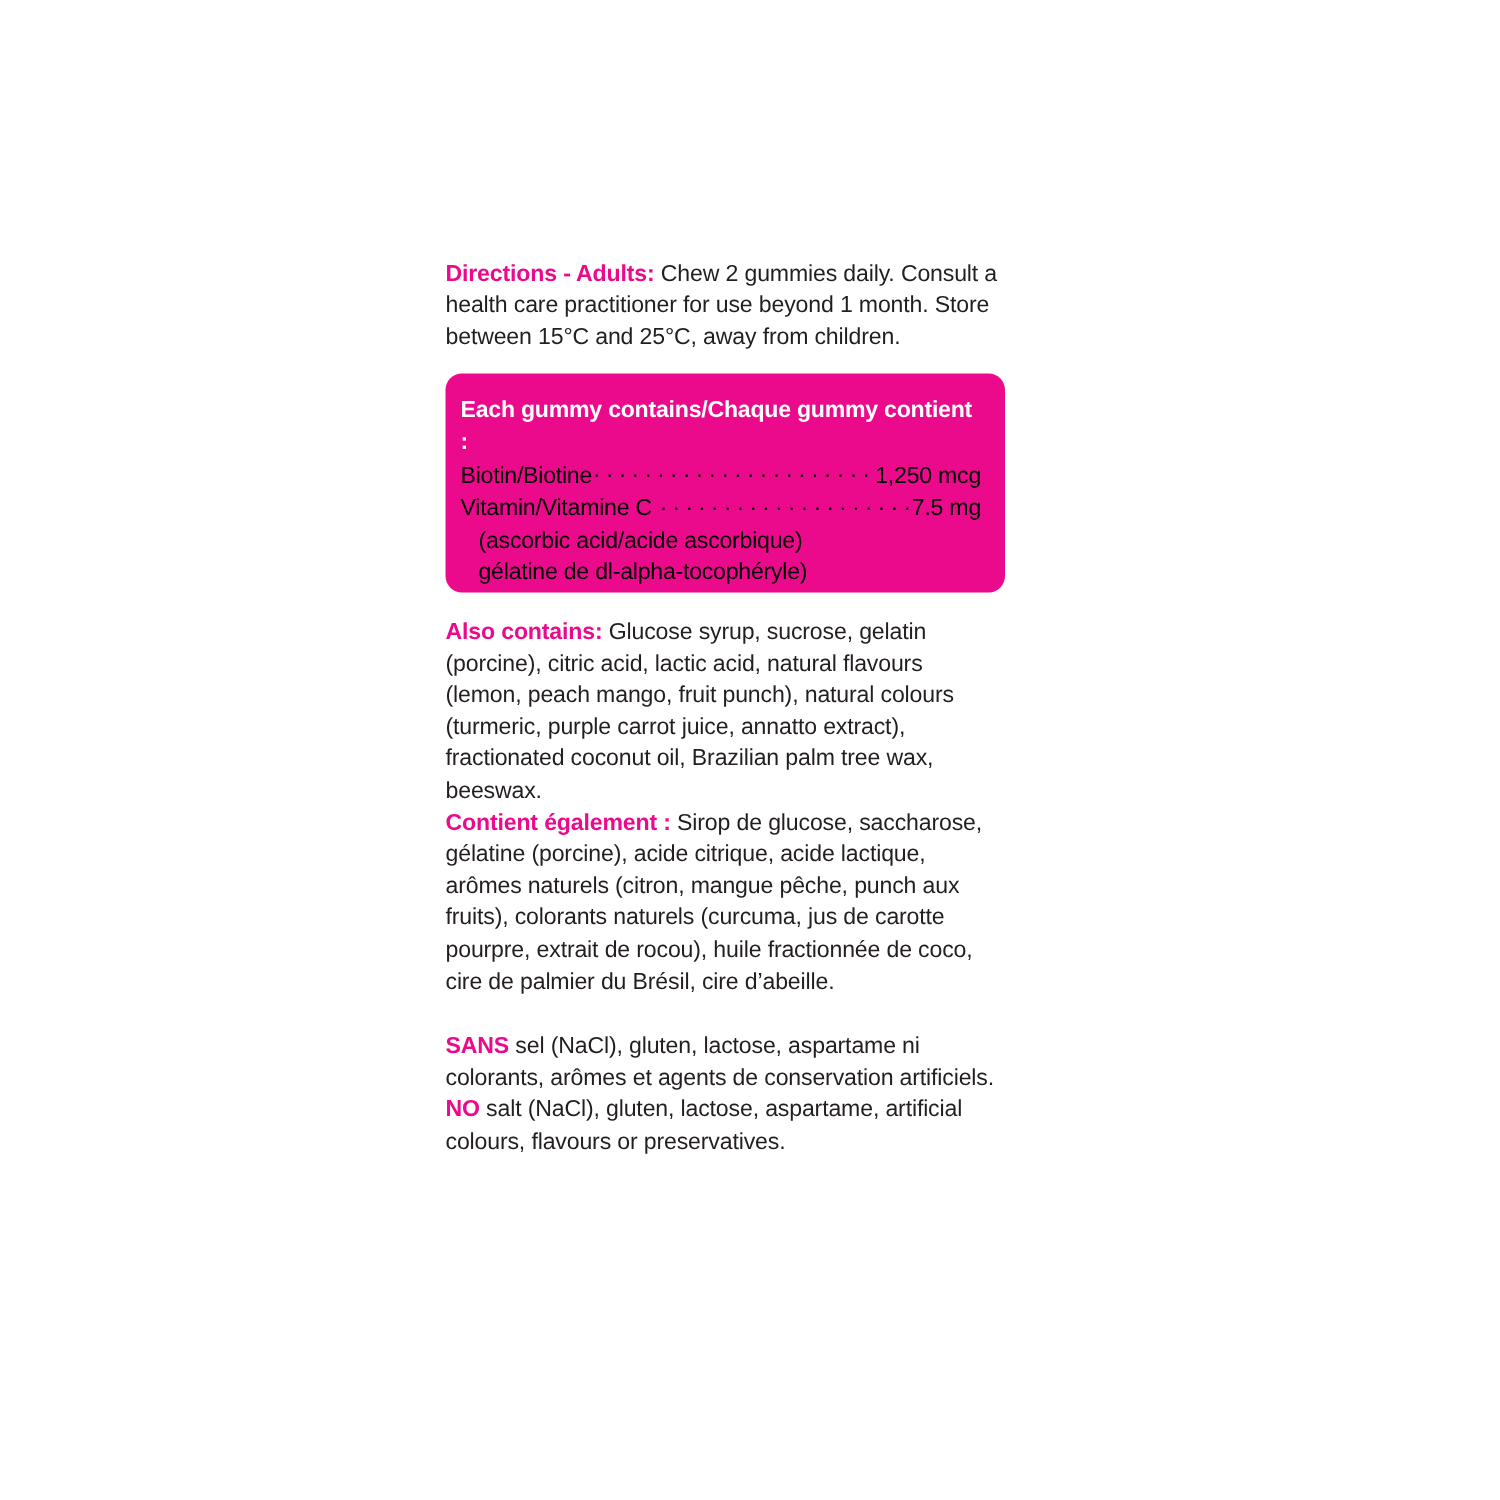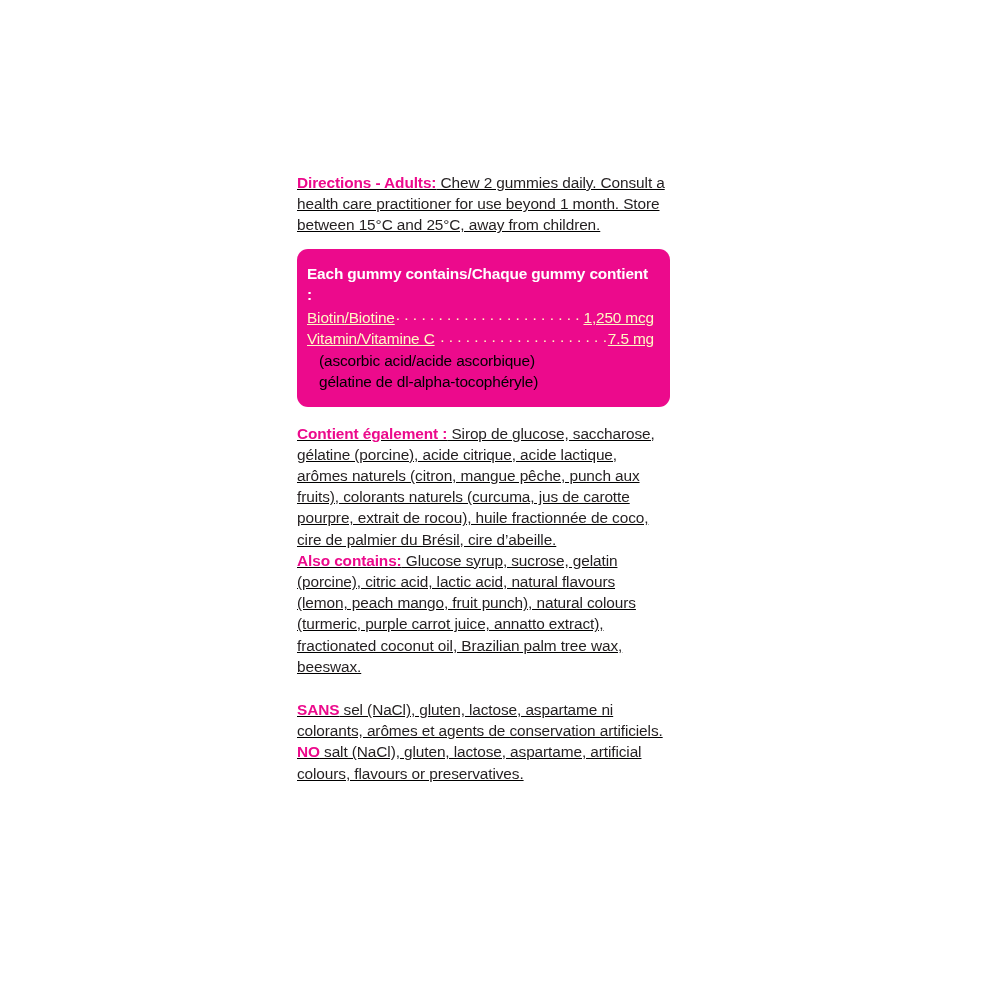--- a/index.html
+++ b/index.html
@@ -14,63 +14,62 @@
     -webkit-font-smoothing: antialiased;
   }
 
   #label-root {
     position: absolute;
     left: 297px;
     top: 172px;
     width: 372px;
   }
 
-  .block { margin: 0; text-decoration: underline; }
+  .block { margin: 0; }
 
   .para {
     font-size: 15.4px;
     line-height: 21.2px;
     color: #231f20;
     letter-spacing: -0.1px;
     margin: 0;
   }
 
   .lead {
     color: #ec0a8c;
     font-weight: bold;
   }
 
   
   .panel {
     margin-top: 13px;
     background: #ec0a8c;
     border-radius: 11px;
-    padding: 14px 16px 14px 10px;
+    padding: 14px 16px 2px 10px;
     width: 347px;
     box-sizing: content-box;
   }
 
   .panel-heading {
     color: #ffffff;
     font-weight: bold;
     font-size: 15.4px;
     line-height: 21.5px;
     letter-spacing: -0.15px;
     margin: 0 0 1px 0;
   }
 
   .nutrient-row {
     display: flex;
     align-items: baseline;
-    color: #fef9c3;
+    color: #000000;
     font-size: 15.4px;
     line-height: 21.5px;
     letter-spacing: -0.15px;
     white-space: nowrap;
-    text-decoration: underline;
   }
   .nutrient-name { flex: 0 0 auto; }
   .leader {
     flex: 1 1 auto;
     overflow: hidden;
     margin: 0 2px 0 1px;
     position: relative;
     height: 14px;
   }
   .leader::after {
@@ -118,22 +117,22 @@
       <span class="nutrient-name">Vitamin/Vitamine C</span>
       <span class="leader tight"></span>
       <span class="nutrient-value">7.5 mg</span>
     </div>
     <div class="sub-line">(ascorbic acid/acide ascorbique)</div>
 
     <div class="sub-line">gélatine de dl-alpha-tocophéryle)</div>
   </div>
 
   <div class="block after-panel">
+    <p class="para"><span class="lead">Also contains:</span><span> Glucose syrup, sucrose, gelatin (porcine), citric acid, lactic acid, natural flavours (lemon, peach mango, fruit punch), natural colours (turmeric, purple carrot juice, annatto extract), fractionated coconut oil, Brazilian palm tree wax, beeswax.</span></p>
     <p class="para"><span class="lead">Contient également :</span><span> Sirop de glucose, saccharose, gélatine (porcine), acide citrique, acide lactique, arômes naturels (citron, mangue pêche, punch aux fruits), colorants naturels (curcuma, jus de carotte pourpre, extrait de rocou), huile fractionnée de coco, cire de palmier du Brésil, cire d’abeille.</span></p>
-    <p class="para"><span class="lead">Also contains:</span><span> Glucose syrup, sucrose, gelatin (porcine), citric acid, lactic acid, natural flavours (lemon, peach mango, fruit punch), natural colours (turmeric, purple carrot juice, annatto extract), fractionated coconut oil, Brazilian palm tree wax, beeswax.</span></p>
   </div>
 
   <div class="gap-block"></div>
 
   <div class="block">
     <p class="para"><span class="lead">SANS</span><span> sel (NaCl), gluten, lactose, aspartame ni colorants, arômes et agents de conservation artificiels.</span></p>
     <p class="para"><span class="lead">NO</span><span> salt (NaCl), gluten, lactose, aspartame, artificial colours, flavours or preservatives.</span></p>
   </div>
 
 </div>

